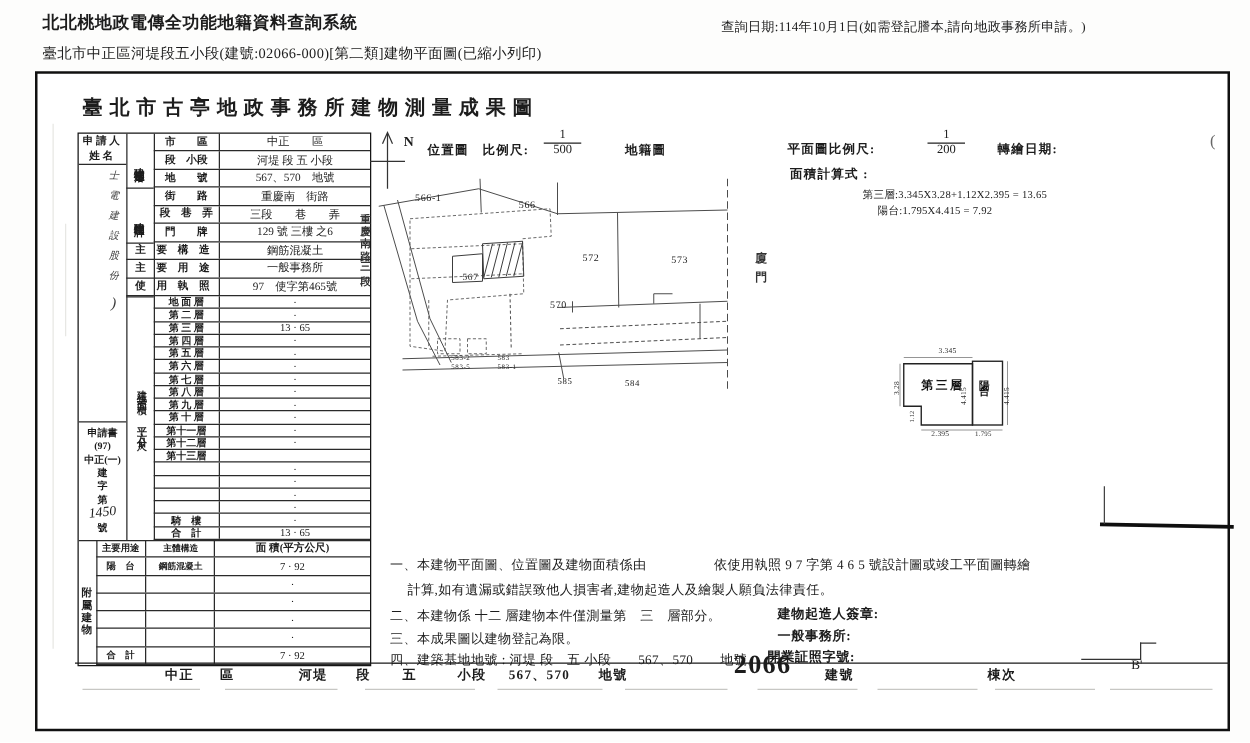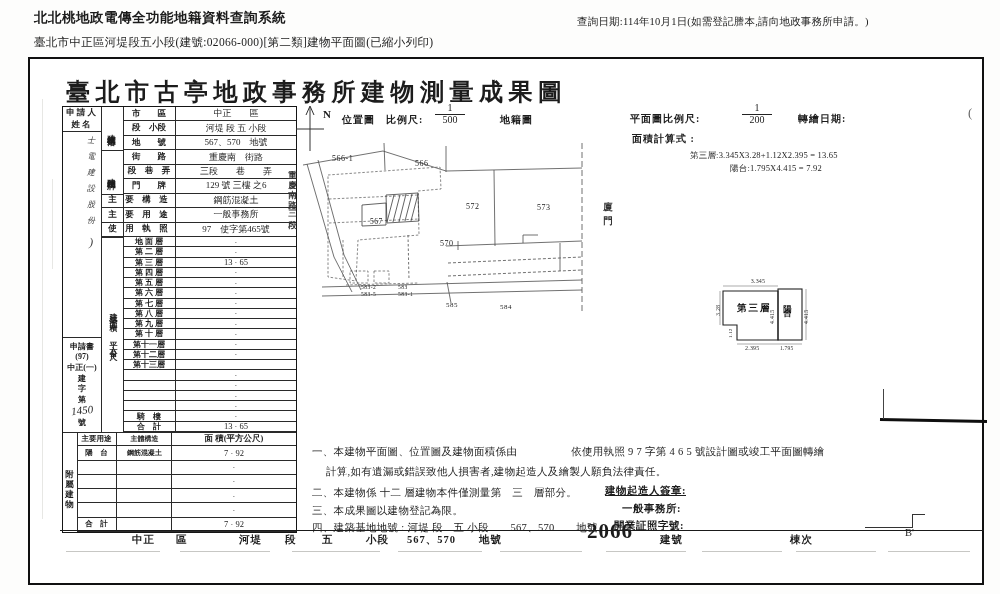--- a/index.html
+++ b/index.html
@@ -5,21 +5,21 @@
   html,body{margin:0;padding:0;background:#fff;}
   .page{position:relative;width:1000px;height:594px;background:#fdfdfc;overflow:hidden;
         font-family:"Liberation Serif","DejaVu Serif",serif;color:#1c1c1c;}
   .abs{position:absolute;}
   
   .sys-title{left:34px;top:9px;font-size:13.5px;font-weight:bold;letter-spacing:.5px;}
   .doc-subtitle{left:34px;top:35px;font-size:11.5px;letter-spacing:.3px;}
   .query-date{left:577px;top:15px;font-size:10.5px;letter-spacing:.2px;}
   
   .sheet{left:28px;top:57px;width:956px;height:528px;border:2.5px solid #101010;background:#fff;box-sizing:border-box;}
-  .sheet-title{left:36px;top:17px;font-size:24px;font-weight:bold;letter-spacing:5.5px;}
+  .sheet-title{left:36px;top:17px;font-size:16px;font-weight:bold;letter-spacing:5.5px;}
   .scanline{background:#e7e7e4;width:1px;}
   
   .maintable{left:32px;top:47px;width:233px;height:425px;border:1.5px solid #151515;box-sizing:content-box;}
   .vline,.hline{position:absolute;background:#2a2a2a;}
   .t-row{position:absolute;border-bottom:1px solid #2a2a2a;box-sizing:border-box;}
   .cell{position:absolute;top:0;bottom:0;display:flex;align-items:center;justify-content:center;white-space:pre;overflow:hidden;}
   .cell.bl{border-left:1px solid #2a2a2a;}
   .lab{font-size:8.5px;font-weight:bold;}
   .val{font-size:9px;}
   .grp{position:absolute;writing-mode:vertical-rl;text-orientation:upright;display:flex;align-items:center;justify-content:center;
@@ -280,21 +280,21 @@
     <div class="abs cap" style="left:470px;top:54px;">地籍圖</div>
 
     <div class="abs cap" style="left:600px;top:53px;text-align:center;">平面圖比例尺:</div>
     <div class="frac" style="left:712px;top:44px;">
       <span>1</span>
       <span class="den">200</span>
     </div>
     <div class="abs cap" style="left:768px;top:53px;">轉繪日期:</div>
     <div class="abs cap" style="left:602px;top:73px;">面積計算式 :</div>
     <div class="abs calc" style="left:660px;top:91px;">第三層:3.345X3.28+1.12X2.395 = 13.65</div>
-    <div class="abs calc" style="left:672px;top:104px;margin-left:28px;">陽台:1.795X4.415 = 7.92</div>
+    <div class="abs calc" style="left:672px;top:104px;">陽台:1.795X4.415 = 7.92</div>
 
     <div class="abs map">
       <svg width="340" height="176" viewBox="0 0 340 176">
         <g stroke="#4c4c4c" stroke-width="0.8" fill="none">
           <path d="M5,22 L85,8 L148,28 L284,25"></path>
           <path d="M86,0 L87,27"></path>
           <path d="M148,3 L148,29"></path>
           <path d="M284,0 L284,170" stroke-dasharray="6,3"></path>
           <path d="M196,27 L197,103"></path>
           <path d="M20,17 L46,112 L63,147"></path>
@@ -370,21 +370,21 @@
       <div class="dim rot" style="left:51px;top:41px;">4.415</div>
       <div class="dim rot" style="left:85px;top:41px;">4.415</div>
       <div class="dim" style="left:62px;top:62px;font-size:5.5px;">1.795</div>
     </div>
 
     <div class="abs note" style="left:282px;top:386px;">一、本建物平面圖、位置圖及建物面積係由　　　　　依使用執照 9 7 字第 4 6 5 號設計圖或竣工平面圖轉繪</div>
     <div class="abs note" style="left:296px;top:406px;">計算,如有遺漏或錯誤致他人損害者,建物起造人及繪製人願負法律責任。</div>
     <div class="abs note" style="left:282px;top:427px;">二、本建物係 十二 層建物本件僅測量第　三　層部分。</div>
     <div class="abs note" style="left:282px;top:445px;">三、本成果圖以建物登記為限。</div>
     <div class="abs note" style="left:282px;top:462px;">四、建築基地地號 : 河堤 段　五 小段　　567、570　　地號。</div>
-    <div class="abs sign" style="left:575px;top:425px;text-decoration:underline;">建物起造人簽章:</div>
+    <div class="abs sign" style="left:592px;top:425px;">建物起造人簽章:</div>
     <div class="abs sign" style="left:592px;top:443px;">一般事務所:</div>
     <div class="abs sign" style="left:584px;top:460px;">開業証照字號:</div>
 
     <div class="abs bsep"></div>
     <div id="bottom-items">
         <div class="bottom-item" style="left: 102px;">中正</div>
         <div class="bottom-item" style="left: 146px;">區</div>
         <div class="bottom-item" style="left: 209px;">河堤</div>
         <div class="bottom-item" style="left: 255px;">段</div>
         <div class="bottom-item" style="left: 292px;">五</div>

